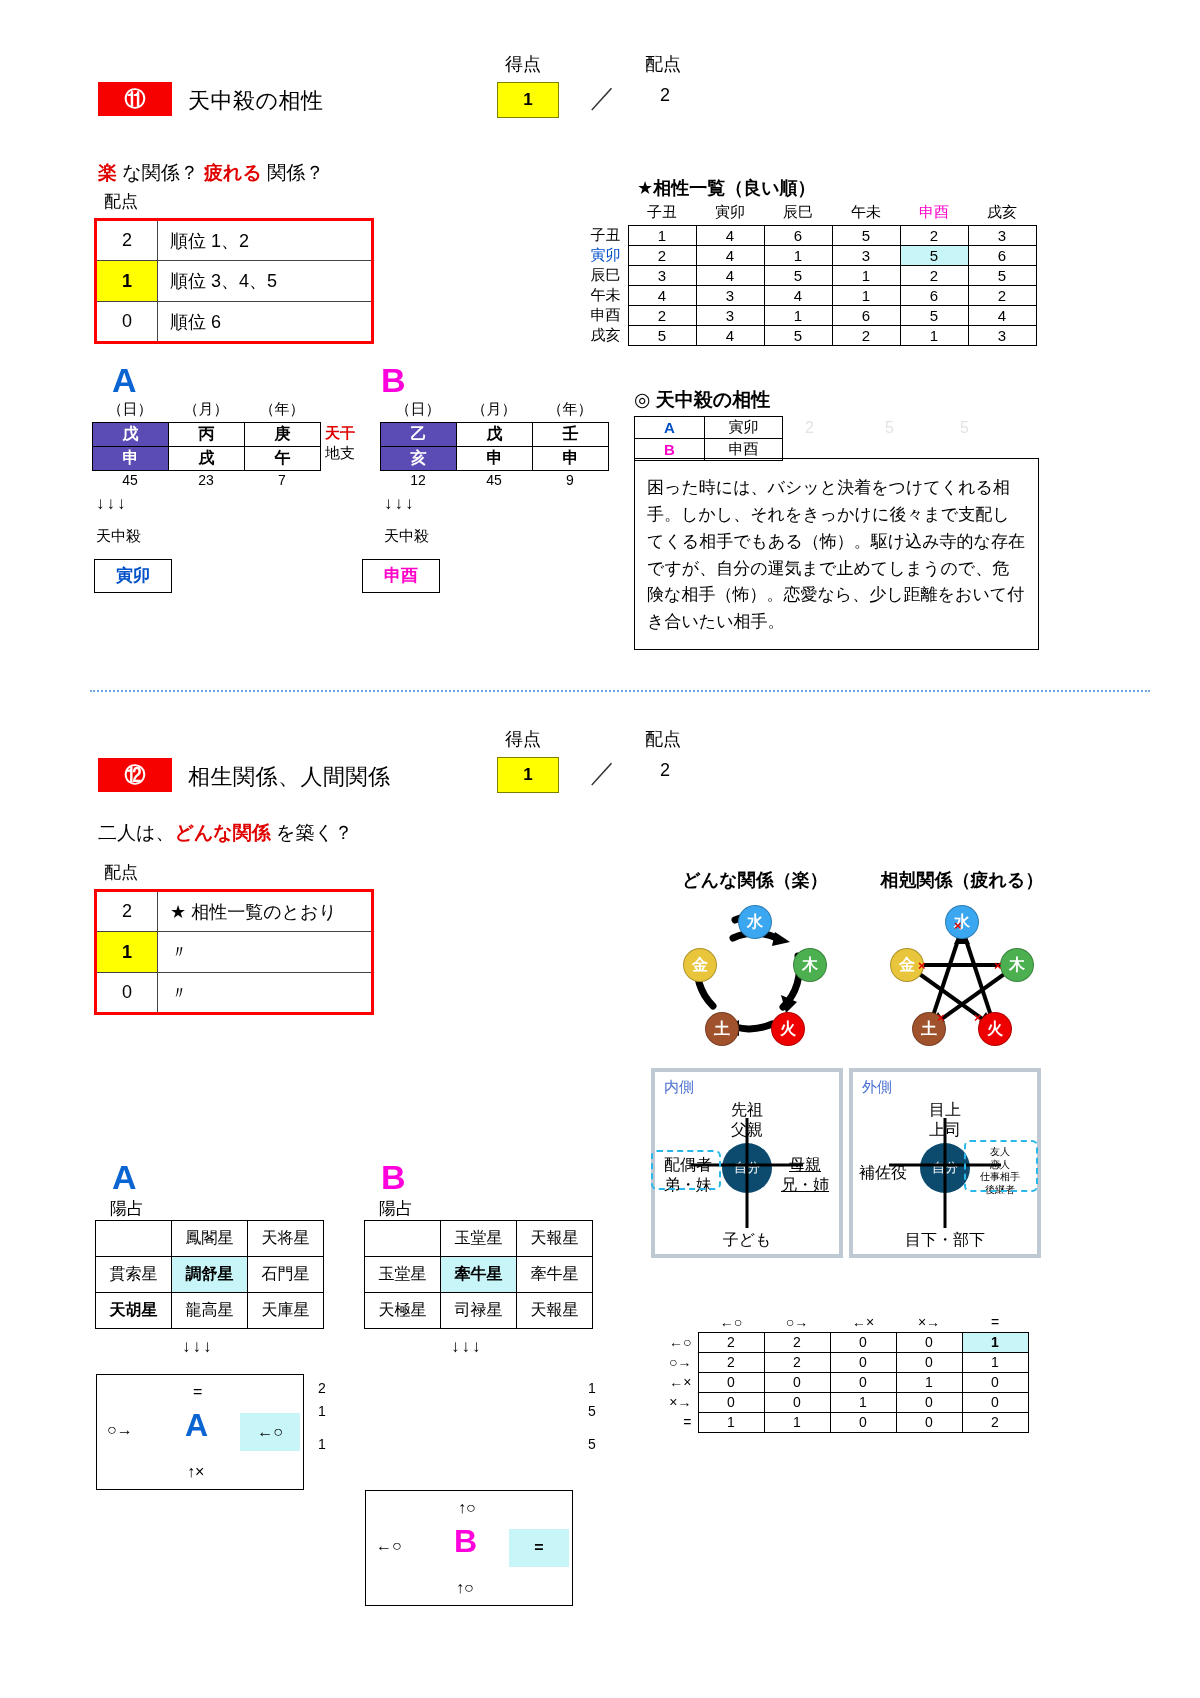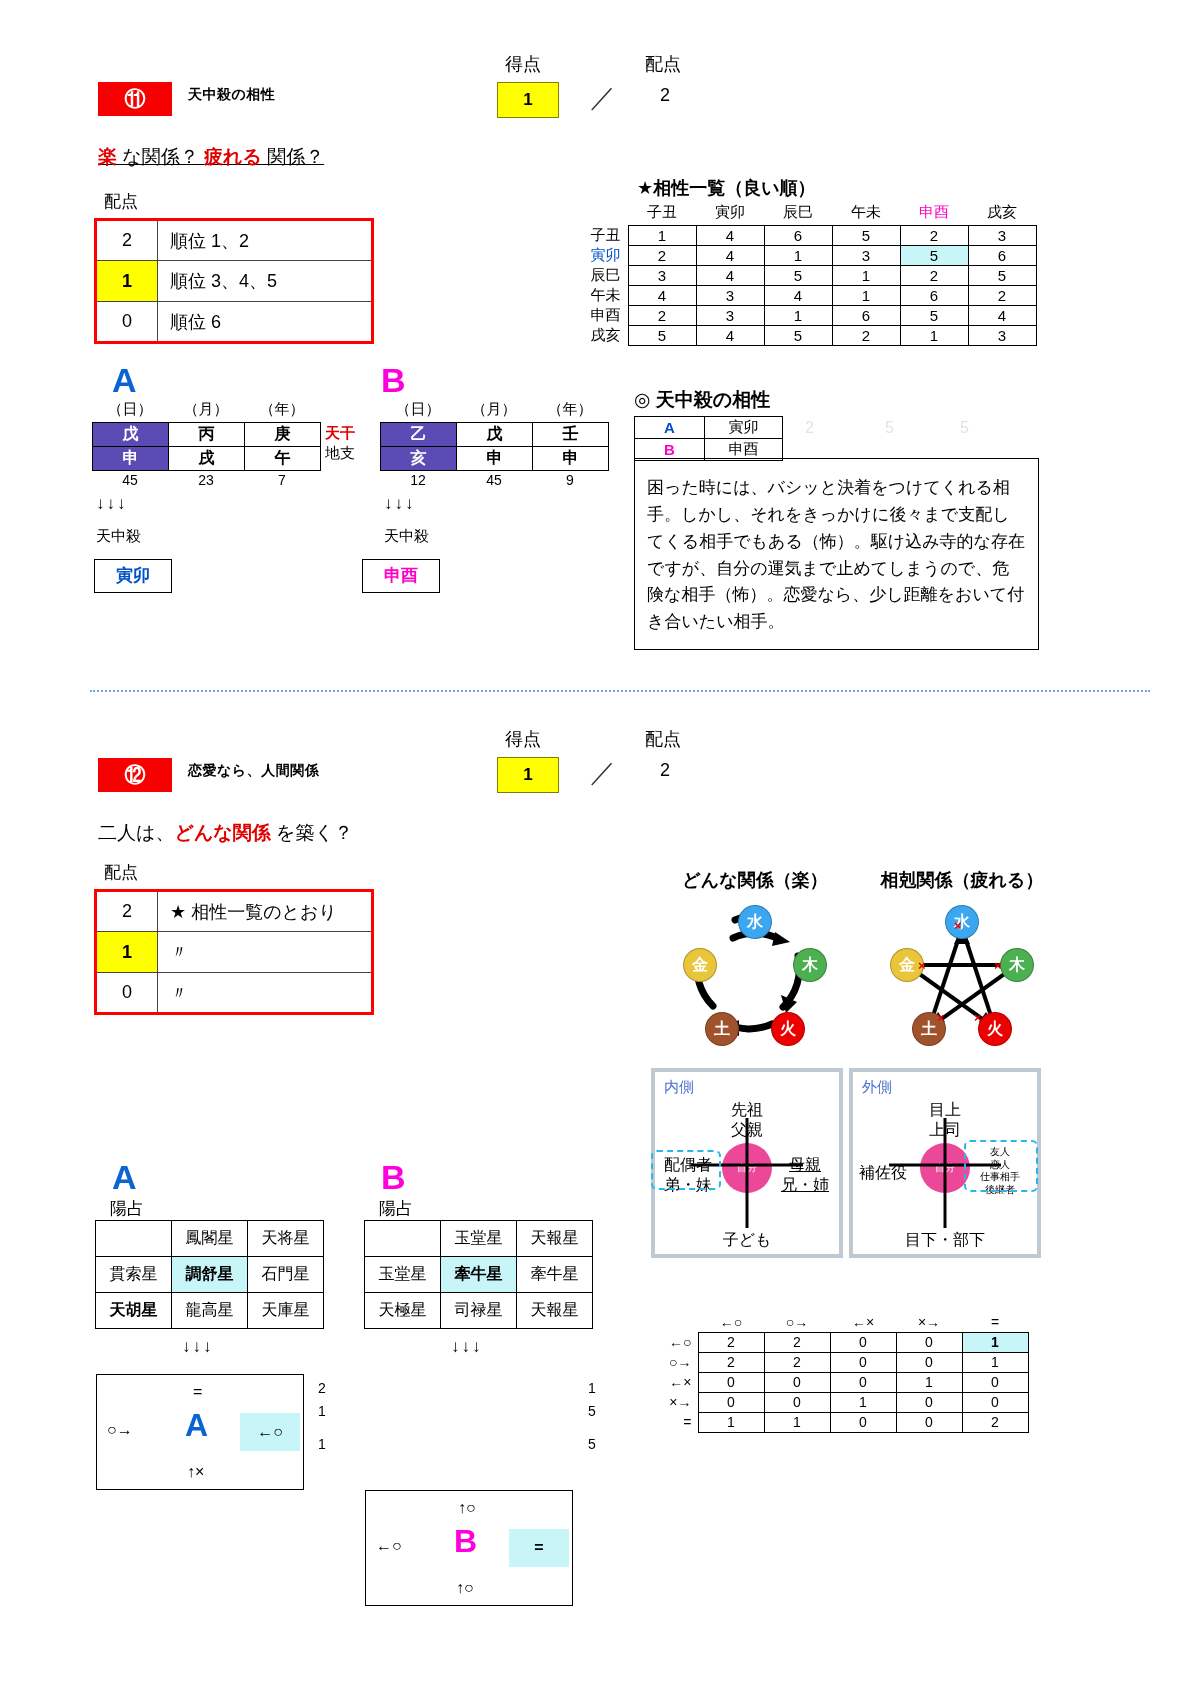--- a/index.html
+++ b/index.html
@@ -12,21 +12,21 @@
     -webkit-font-smoothing:antialiased;
   }
   .abs { position:absolute; }
 
   
   .sec-badge{
     background:#f60000; color:#fff; font-weight:bold;
     width:74px; height:34px; line-height:34px; text-align:center;
     font-size:21px;
   }
-  .sec-title{ font-size:14px; font-weight:bold; letter-spacing:.5px; }
+  .sec-title{ font-size:22px; font-weight:normal; letter-spacing:.5px; }
   .score-label{ font-size:18px; }
   .score-box{
     width:62px; height:36px; background:#ffff00; border:1.6px solid #808000;
     text-align:center; line-height:34px; font-weight:bold; font-size:17px;
   }
   .slash{ font-size:26px; color:#333; }
   .maxpt{ font-size:18px; }
 
   .q-line{ font-size:19px; }
   .q-red{ color:#e00000; font-weight:bold; }
@@ -100,22 +100,22 @@
     color:#fff; font-weight:bold; font-size:16px;
     display:flex; align-items:center; justify-content:center;
     border:1px solid rgba(0,0,0,.25);
   }
 
   
   .io-frame{ border:4px solid #bfc9d4; background:#fff; }
   .io-label{ color:#4a6fd0; font-size:15px; }
   .io-txt{ font-size:16px; text-align:center; line-height:1.25; font-family:"Liberation Serif","DejaVu Serif",serif; }
   .io-self{
-    width:50px; height:50px; border-radius:50%; background:#ec4899; color:#fff;
-    display:flex; align-items:center; justify-content:center; font-size:10px;
+    width:50px; height:50px; border-radius:50%; background:#0c4a6e; color:#fff;
+    display:flex; align-items:center; justify-content:center; font-size:13px;
     font-family:"Liberation Serif","DejaVu Serif",serif;
   }
   .dashbox{ border:2.5px dashed #29b6e8; border-radius:6px; }
 
   
   .relbox{ border:1.4px solid #000; width:208px; height:116px; position:relative; }
   .relbox .big{ font-size:32px; font-weight:bold; }
   .cyanfill{ background:#c8f5f7; }
   .sym{ font-size:16px; }
   .sidenum{ font-size:14px; text-align:center; }
@@ -145,21 +145,21 @@
 <div class="abs" style="left:497px; top:82px;">
   <div class="score-box">1</div>
 </div>
 <div class="abs" style="left:590px; top:80px;">
   <div class="slash">／</div>
 </div>
 <div class="abs" style="left:660px; top:85px;">
   <div class="maxpt">2</div>
 </div>
 
-<div class="abs" style="left:98px; top:144px;text-decoration:underline;">
+<div class="abs" style="left:98px; top:160px;">
   <div class="q-line">
     <span class="q-red">楽</span><span> な関係？ </span><span class="q-red">疲れる</span><span> 関係？</span>
   </div>
 </div>
 
 <div class="abs" style="left:104px; top:190px;">
   <div class="haiten-lbl">配点</div>
 </div>
 
 <div class="abs" style="left:94px; top:218px;">
@@ -379,21 +379,21 @@
 <div class="abs" style="left:634px; top:458px;">
   <div class="res-body">困った時には、バシッと決着をつけてくれる相手。しかし、それをきっかけに後々まで支配してくる相手でもある（怖）。駆け込み寺的な存在ですが、自分の運気まで止めてしまうので、危険な相手（怖）。恋愛なら、少し距離をおいて付き合いたい相手。</div>
 </div>
 
 <div class="abs divider" style="left:90px; top:690px;"></div>
 
 <div class="abs" style="left:98px; top:758px;">
   <div class="sec-badge">⑫</div>
 </div>
 <div class="abs" style="left:188px; top:762px;">
-  <div class="sec-title">恋愛なら、人間関係</div>
+  <div class="sec-title">相生関係、人間関係</div>
 </div>
 <div class="abs" style="left:505px; top:727px;">
   <div class="score-label">得点</div>
 </div>
 <div class="abs" style="left:645px; top:727px;">
   <div class="score-label">配点</div>
 </div>
 <div class="abs" style="left:497px; top:757px;">
   <div class="score-box">1</div>
 </div>

